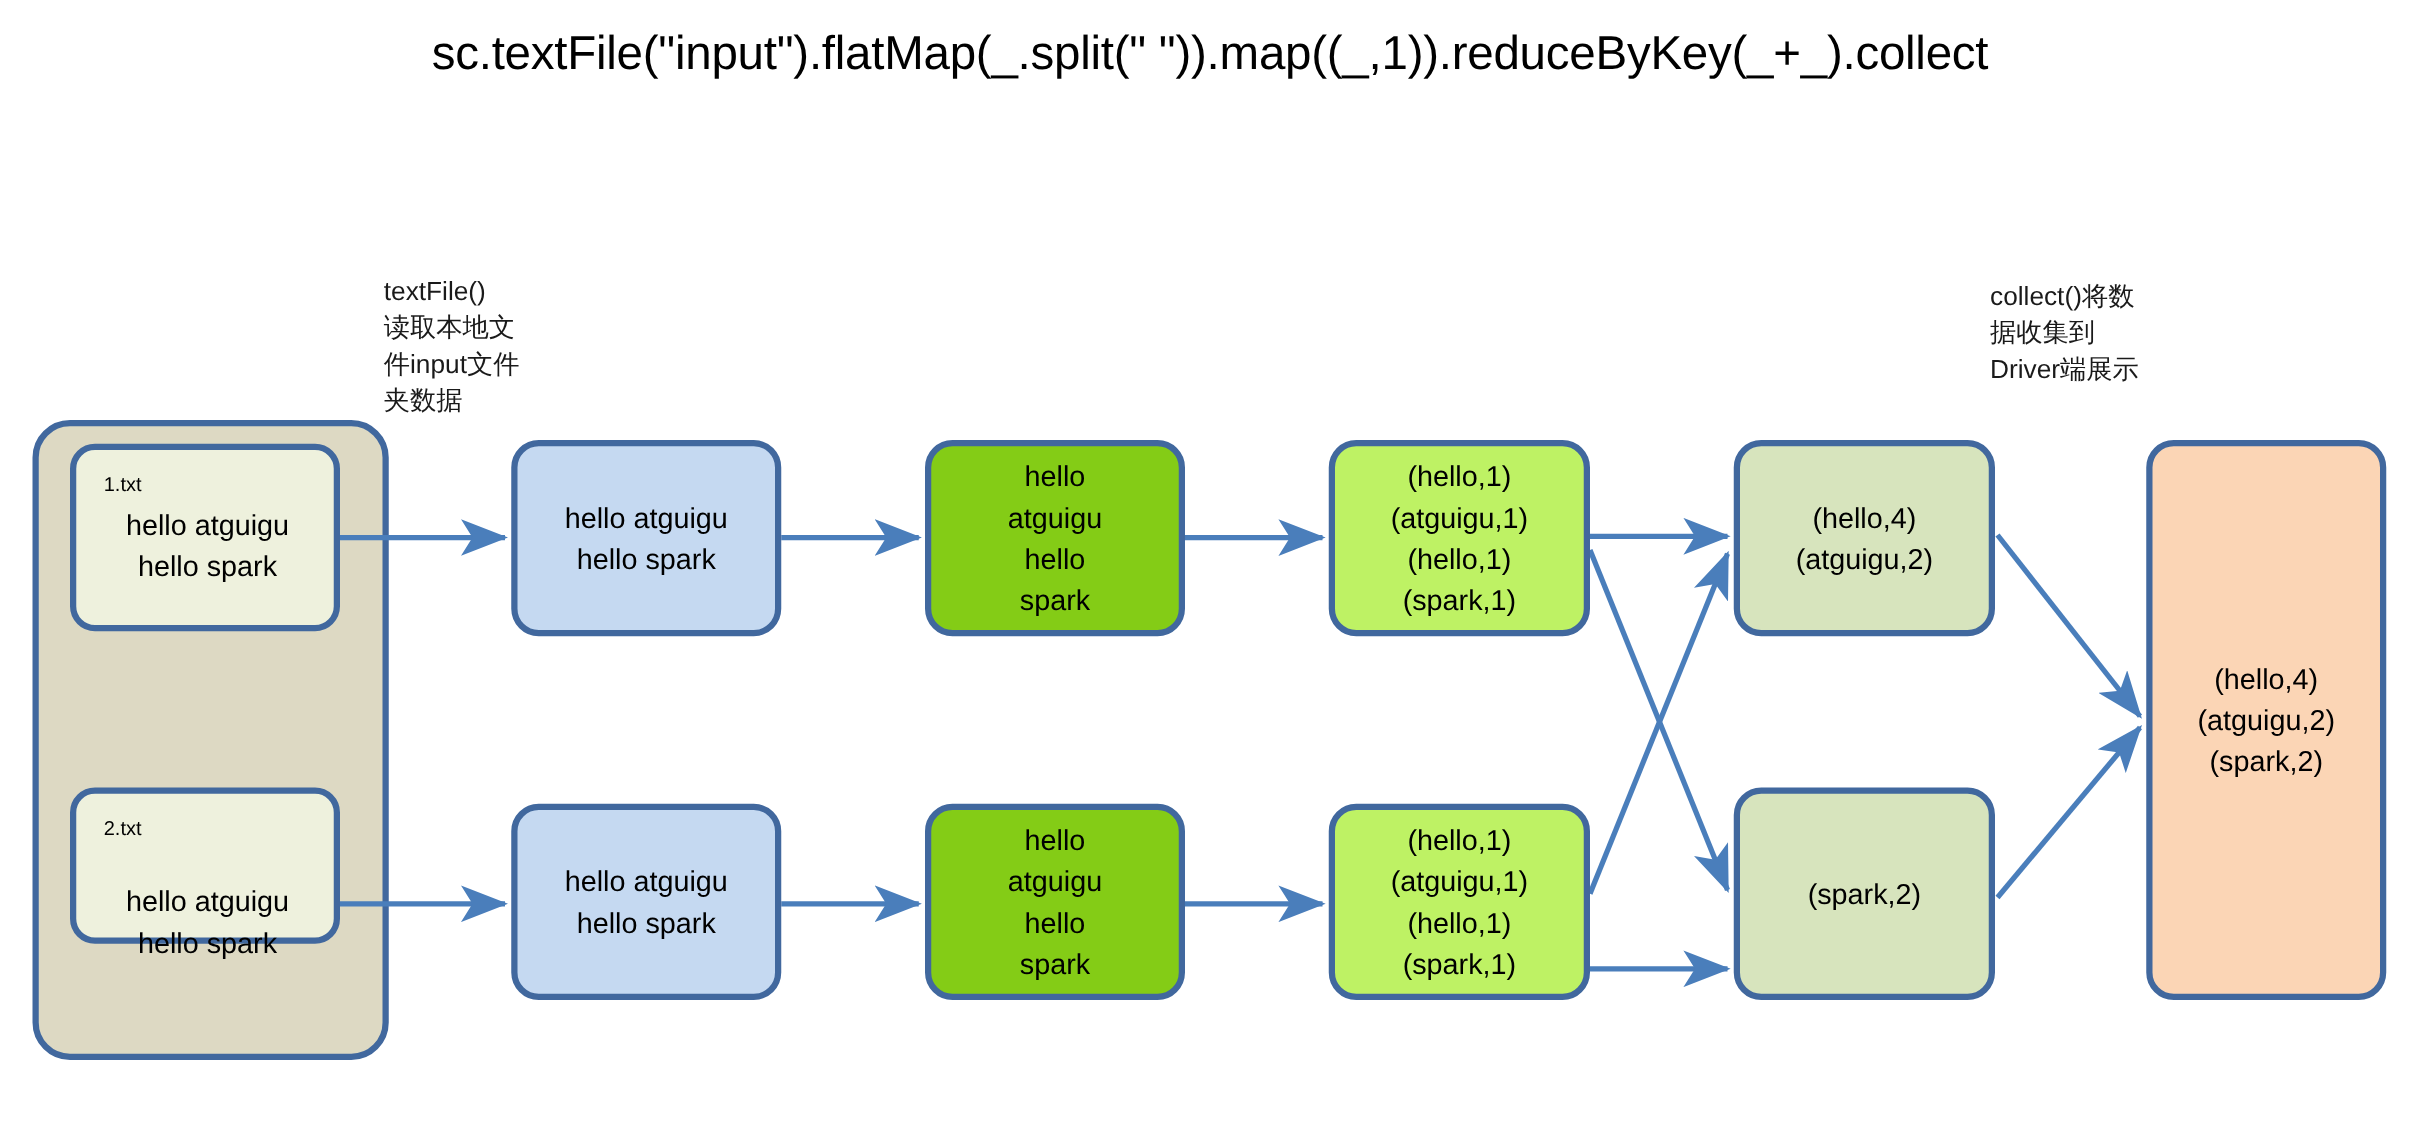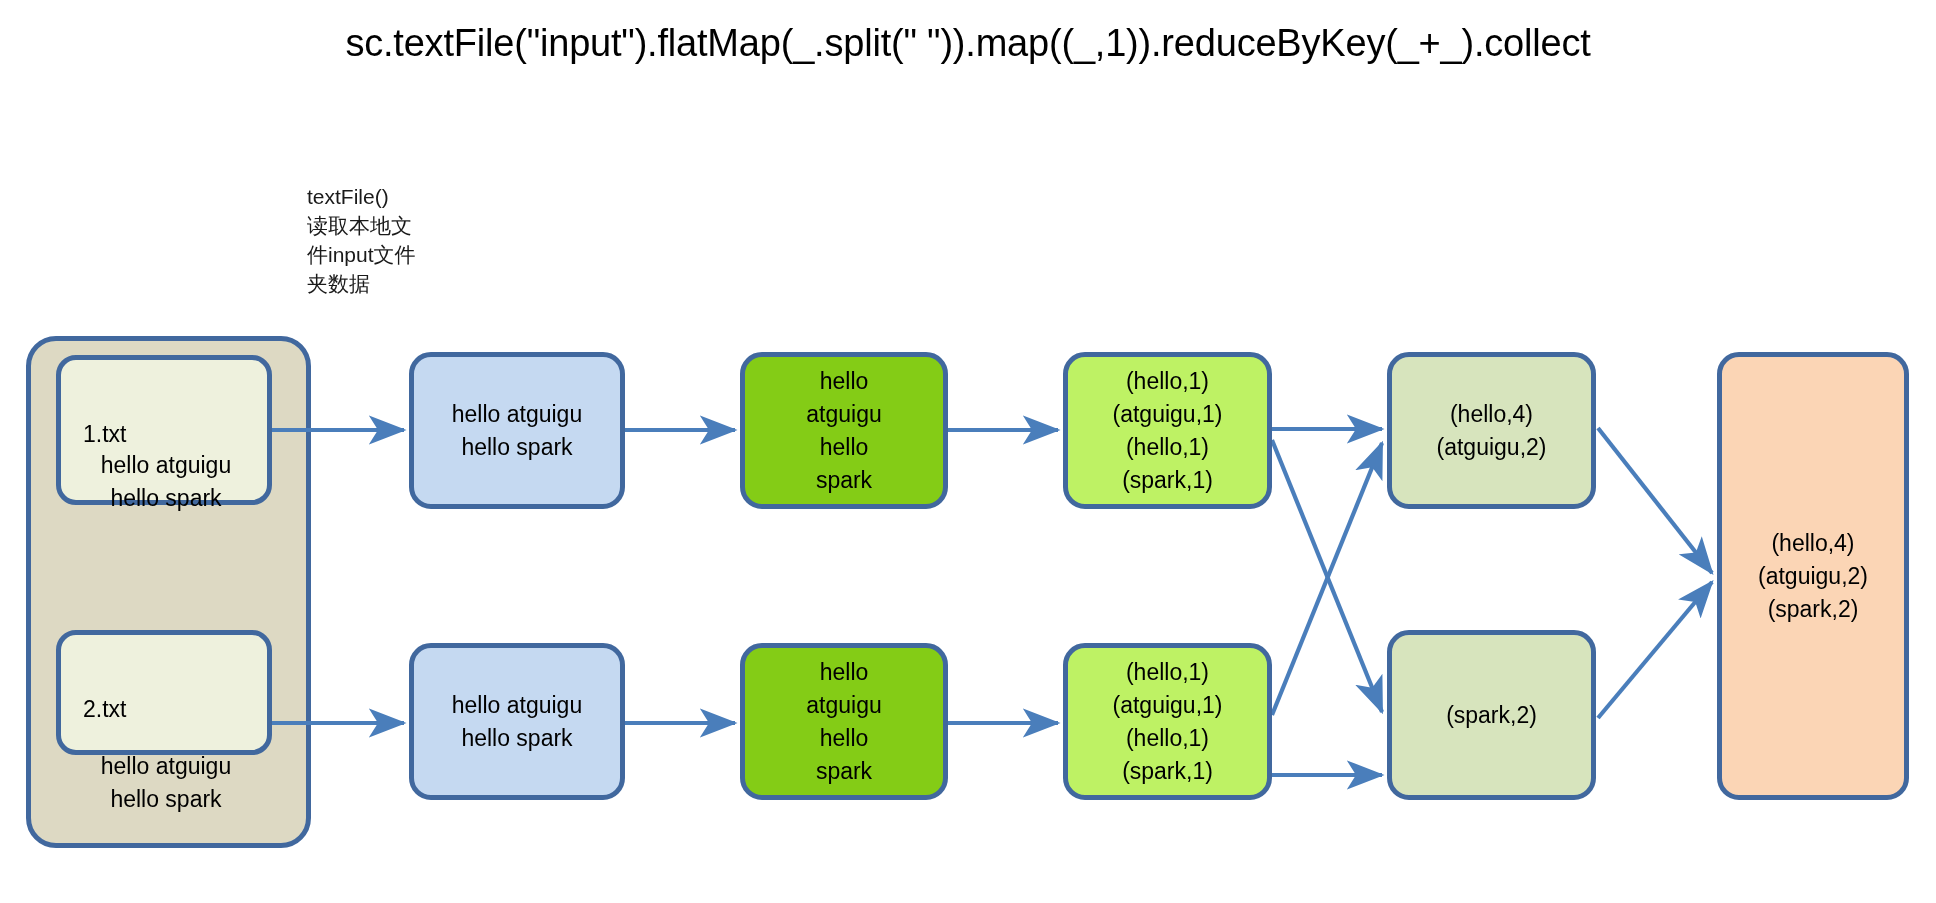--- a/index.html
+++ b/index.html
@@ -37,20 +37,21 @@
     white-space: nowrap;
   }
 
   
   .annot {
     position: absolute;
     font-size: 21px;
     line-height: 29px;
     color: #1a1a1a;
     white-space: pre-line;
+    margin-top: 37px;
   }
 
   
   #wires {
     position: absolute;
     left: 0; top: 0;
     width: 1936px;
     height: 903px;
     pointer-events: none;
   }
@@ -83,23 +84,22 @@
   .box.file {
     background: #eef1dd;
     border-radius: 20px;
     align-items: stretch;
     justify-content: flex-start;
     padding: 14px 18px 14px 22px;
     text-align: center;
   }
   .file-name {
     text-align: left;
-    font-size: 23px;
+    font-size: 16px;
     line-height: 30px;
-    margin-top: 45px;
   }
   .file-body {
     text-align: center;
     font-size: 23px;
     line-height: 33px;
     white-space: pre-line;
   }
   .file-body.pad { margin-top: 26px; }
 
   .box.lines    { background: #c5d9f1; }
@@ -123,20 +123,23 @@
 <body>
 
 <div id="canvas">
 
   <div class="title">sc.textFile("input").flatMap(_.split(" ")).map((_,1)).reduceByKey(_+_).collect</div>
 
   <div class="annot" style="left:307px; top:182px; width:180px;">textFile()
 读取本地文
 件input文件
 夹数据</div>
+  <div class="annot" style="left:1592px; top:186px; width:205px;">collect()将数
+据收集到
+Driver端展示</div>
 
   <div class="outer-container" style="left:26px; top:336px; width:285px; height:512px;"></div>
 
   <svg id="wires" viewBox="0 0 1936 903">
     <defs>
       <marker id="ah" markerWidth="9" markerHeight="7" refX="8.4" refY="3.5" orient="auto" markerUnits="strokeWidth">
         <path d="M0,0 L9,3.5 L0,7 L2.2,3.5 z" fill="#4a7ebb"></path>
       </marker>
     </defs>
     <g stroke="#4a7ebb" stroke-width="4.2" fill="none" marker-end="url(#ah)">

